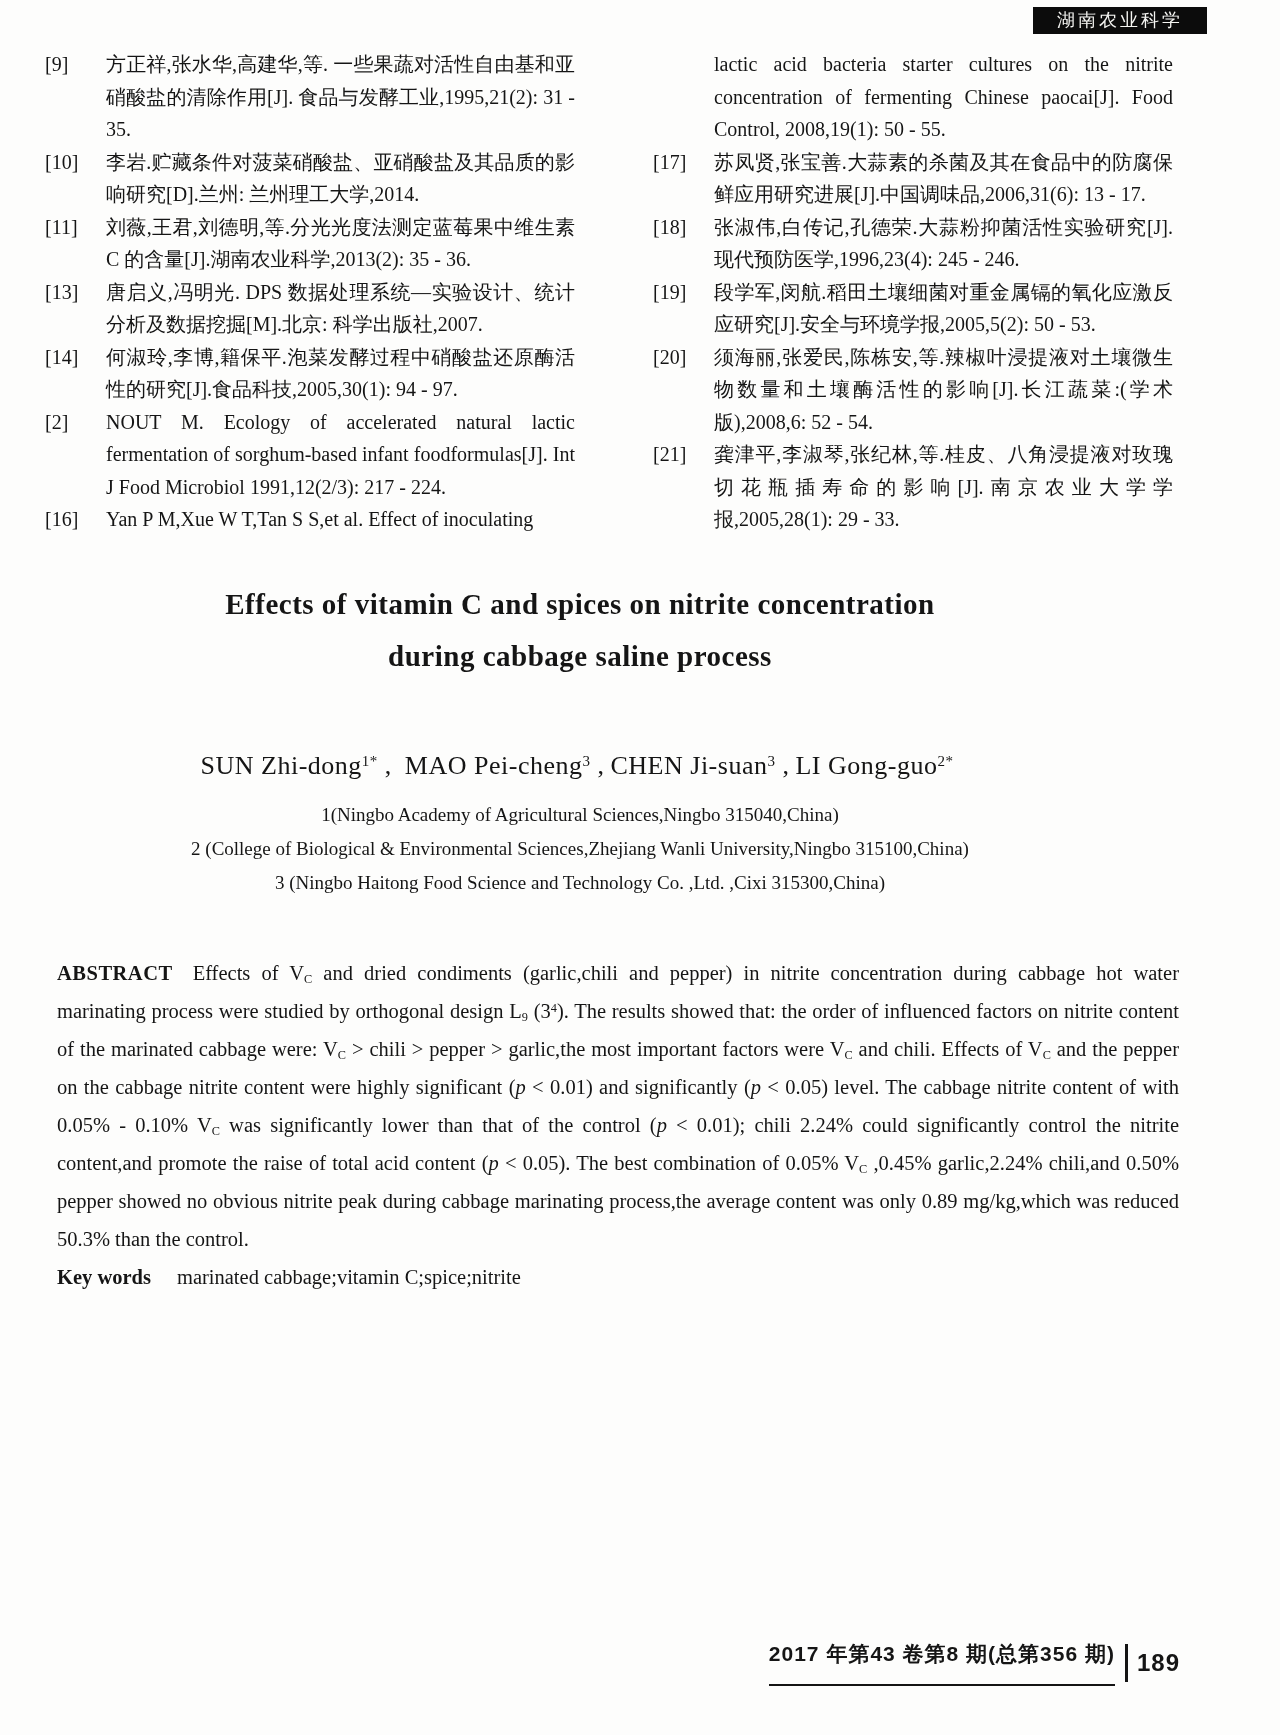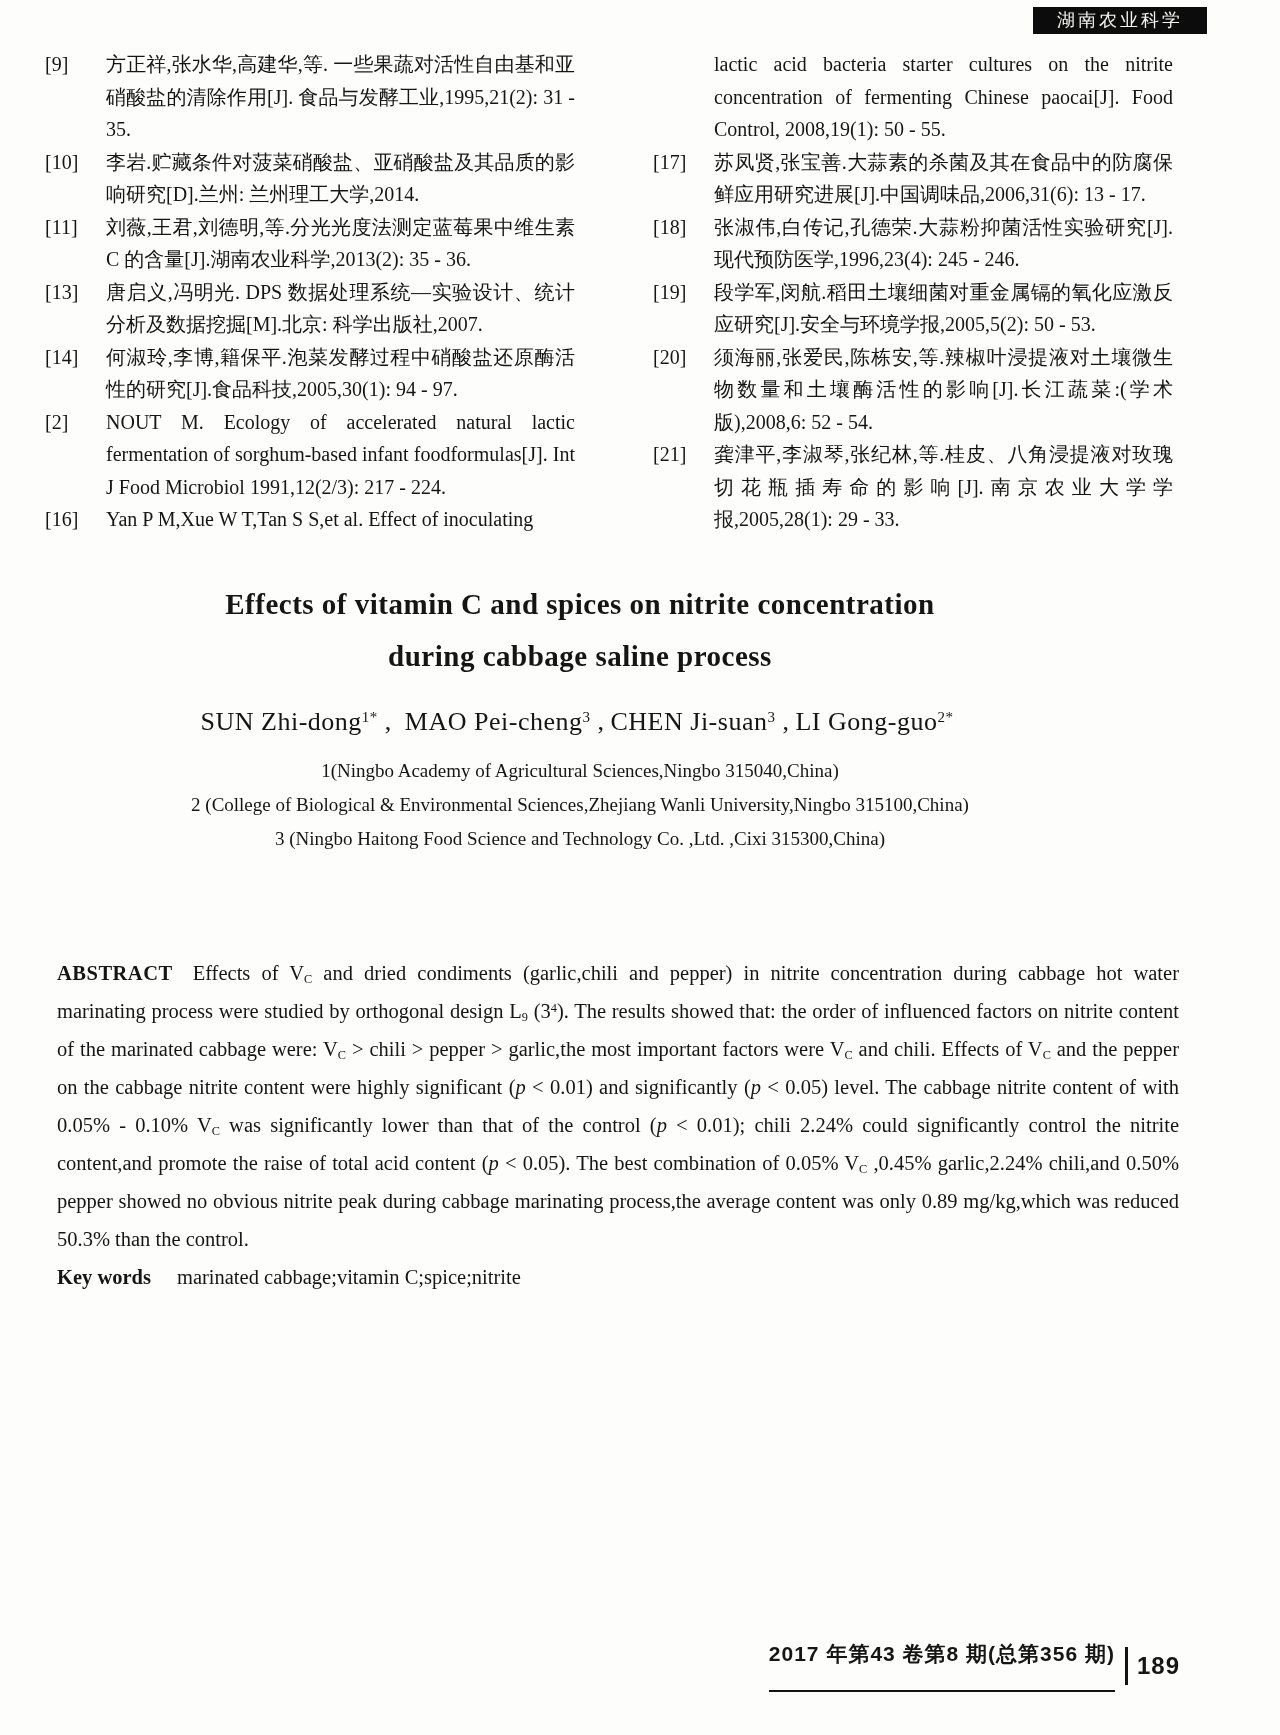--- a/index.html
+++ b/index.html
@@ -38,21 +38,21 @@
   
   .article-head{
     position:absolute;top:578px;left:50px;
     width:1060px;text-align:center;
   }
   .title{
     font-size:29px;font-weight:bold;line-height:52px;
     margin:0;letter-spacing:0.5px;
   }
   .authors{
-    margin-top:24px;
+    margin-top:68px;
     font-size:26px;line-height:32px;letter-spacing:0.5px;
   }
   .authors sup{font-size:15px;vertical-align:0.55em;line-height:0;}
   .authors .sep{margin-right:6px;}
   .affils{margin-top:16px;font-size:19px;line-height:34px;}
   
   .abstract{
     position:absolute;top:942px;left:45px;
     width:1122px;margin:12px;
     font-size:20.5px;line-height:38px;
@@ -64,21 +64,21 @@
   .keywords-label{margin-right:26px;}
   .kw-line{display:block;margin-top:0;}
   
   .footer{
     position:absolute;top:1640px;right:100px;
     font-family:"Liberation Sans","DejaVu Sans",sans-serif;
     white-space:nowrap;
   }
   .issue{
     font-size:21px;font-weight:bold;letter-spacing:1px;
-    border-bottom:2px solid #141414;padding-bottom:22px;
+    border-bottom:2px solid #141414;padding-bottom:16px;
     display:inline-block;vertical-align:middle;
   }
   .footer-divider{
     display:inline-block;width:3px;height:38px;background:#141414;
     margin:0 9px 0 10px;vertical-align:middle;
   }
   .pageno{
     font-size:24px;font-weight:bold;
     display:inline-block;vertical-align:middle;letter-spacing:1px;
   }

